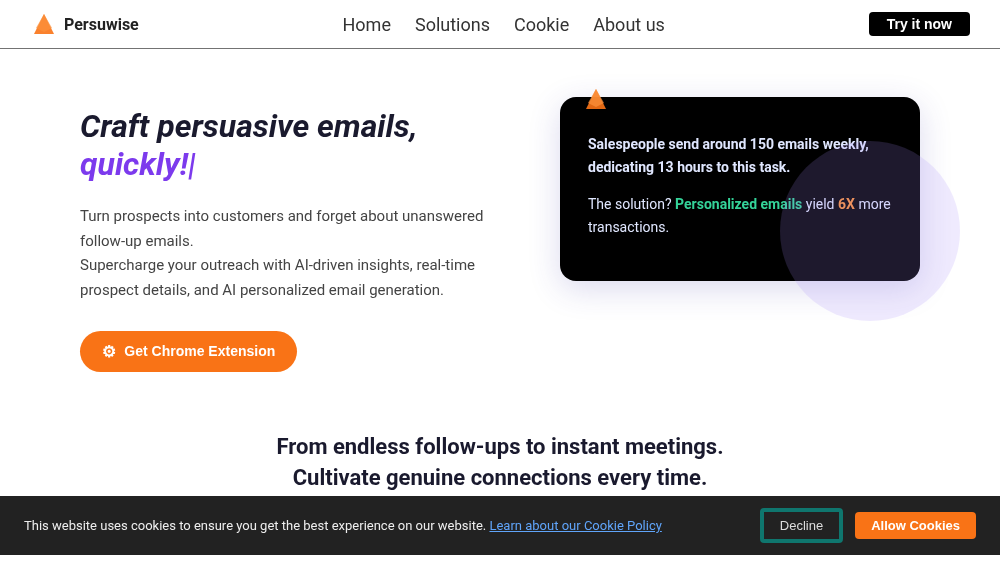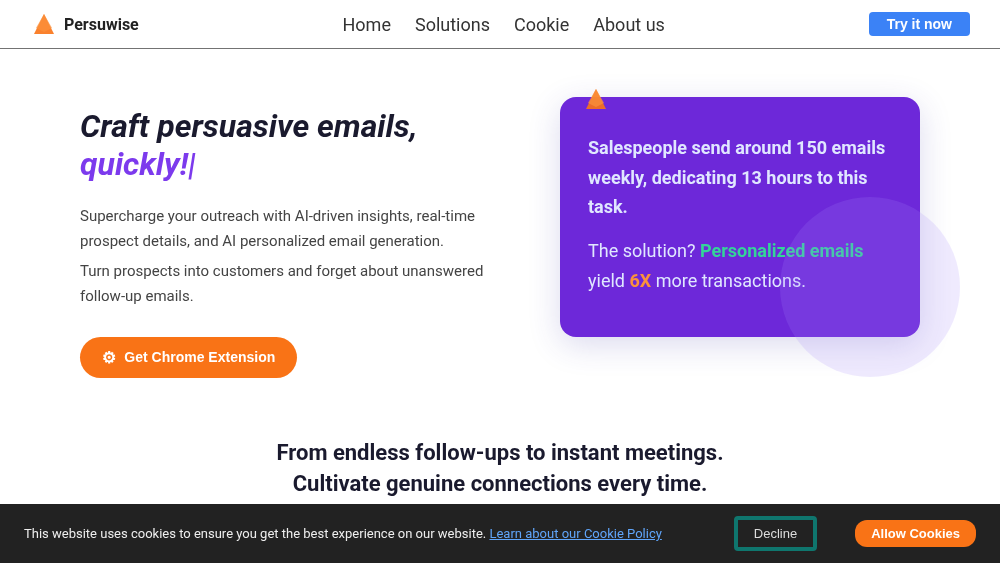--- a/index.html
+++ b/index.html
@@ -8,21 +8,21 @@
     
     nav {
       display: flex; align-items: center; justify-content: space-between;
       padding: 10px 30px; border-bottom: 1px solid #737373; position: relative; z-index: 10;
     }
     .nav-logo { display: flex; align-items: center; gap: 6px; }
     .nav-logo-icon { width: 28px; height: 28px; }
     .nav-logo-text { font-weight: 700; font-size: 16px; color: #222; }
     .nav-links { display: flex; gap: 24px; }
     .nav-links a { text-decoration: none; color: #333; font-size: 18px; }
-    .nav-cta { background: #3b82f6; color: #fff; border: none; border-radius: 4px; padding: 4px 18px; font-size: 14px; font-weight: 600; cursor: pointer; }
+    .nav-cta { background: #000000; color: #fff; border: none; border-radius: 4px; padding: 4px 18px; font-size: 14px; font-weight: 600; cursor: pointer; }
 
     
     .hero {
       display: flex; align-items: flex-start; padding: 48px 80px 40px 80px; gap: 60px;
       max-width: 1000px; margin: 0 auto;
     }
     .hero-left { flex: 1; padding-top: 10px; }
     .hero-title { font-size: 32px; font-weight: 700; line-height: 1.2; color: #1a1a2e; font-style: italic; }
     .hero-title-highlight { color: #7c3aed; margin-top: 28px; }
     .hero-desc { margin-top: 20px; font-size: 15px; line-height: 1.65; color: #444; }
@@ -30,22 +30,22 @@
     .hero-cta-btn {
       background: #f97316; color: #fff; border: none; border-radius: 24px;
       padding: 11px 22px; font-size: 14px; font-weight: 600; cursor: pointer;
       display: inline-flex; align-items: center; gap: 8px;
     }
     .hero-cta-btn .gear-icon { font-size: 16px; }
 
     
     .hero-right { flex: 0 0 360px; }
     .hero-card {
-      background: #6d28d9; border-radius: 16px; padding: 28px 28px 28px 28px;
-      color: #e0e7ff; font-size: 18px; line-height: 1.65; position: relative;
+      background: #000000; border-radius: 16px; padding: 28px 28px 28px 28px;
+      color: #e0e7ff; font-size: 14px; line-height: 1.65; position: relative;
       box-shadow: 0 8px 32px rgba(55,48,163,0.18);
     }
     .hero-card-logo { position: absolute; top: -12px; left: 22px; width: 28px; height: 28px; }
     .hero-card p { margin-bottom: 14px; }
     .hero-card p:last-child { margin-bottom: 0; }
     .stat-orange { color: #fb923c; font-weight: 700; }
     .stat-green { color: #34d399; font-weight: 700; }
     .stat-underline { text-decoration: underline; color: #a5b4fc; }
     .video-thumb {
       display: inline-block; width: 36px; height: 24px; background: #dc2626;
@@ -66,28 +66,28 @@
     .middle-section { text-align: center; padding: 20px 40px 16px; }
     .middle-title { font-size: 22px; font-weight: 700; color: #1a1a2e; line-height: 1.4; }
     .middle-sub { margin-top: 10px; font-size: 14px; color: #555; }
     .middle-sub strong { font-weight: 700; color: #222; }
 
     
     .bottom-preview { display: flex; gap: 40px; padding: 10px 60px 0; align-items: flex-start; }
 
     
     .cookie-banner {
-      position: fixed; bottom: 0; left: 0; right: 0;
+      position: fixed; bottom: 8px; left: 0; right: 0;
       background: #222; color: #eee; padding: 12px 24px;
       display: flex; align-items: center; gap: 12px; z-index: 1000; font-size: 13px;
     }
     .cookie-text { flex: 1; }
     .cookie-link { color: #60a5fa; text-decoration: underline; cursor: pointer; }
     .cookie-decline { background: transparent; border: 4px solid #0f766e; color: #ddd; border-radius: 4px; padding: 6px 16px; cursor: pointer; font-size: 13px; }
-    .cookie-allow { background: #f97316; border: none; color: #fff; border-radius: 12px; padding: 6px 16px; cursor: pointer; font-size: 13px; font-weight: 600; margin-left: 26px; }
+    .cookie-allow { background: #f97316; border: none; color: #fff; border-radius: 4px; padding: 6px 16px; cursor: pointer; font-size: 13px; font-weight: 600; }
   </style>
 </head>
 <body>
 
 <nav>
   <div class="nav-logo">
     <svg class="nav-logo-icon" viewBox="0 0 28 28" fill="none" xmlns="http://www.w3.org/2000/svg">
       <polygon points="4,24 14,4 24,24" fill="#f97316" opacity="0.9"></polygon>
       <polygon points="14,4 22,18 14,22 6,18" fill="#fb923c" opacity="0.7"></polygon>
     </svg>
@@ -102,22 +102,22 @@
   <button class="nav-cta">Try it now</button>
 </nav>
 
 <section class="hero">
   <div class="hero-left">
     <h1 class="hero-title">
       <span>Craft persuasive emails,</span><br>
       <span class="hero-title-highlight">quickly!|</span>
     </h1>
     <div class="hero-desc">
+      <p style="margin-top:6px;">Turn prospects into customers and forget about unanswered follow-up emails.</p>
       <p>Supercharge your outreach with AI-driven insights, real-time prospect details, and AI personalized email generation.</p>
-      <p style="margin-top:6px;">Turn prospects into customers and forget about unanswered follow-up emails.</p>
     </div>
     <div class="hero-cta-wrap">
       <button class="hero-cta-btn">
         <span class="gear-icon">⚙</span>
         <span>Get Chrome Extension</span>
       </button>
     </div>
   </div>
 
   <div class="hero-right">

